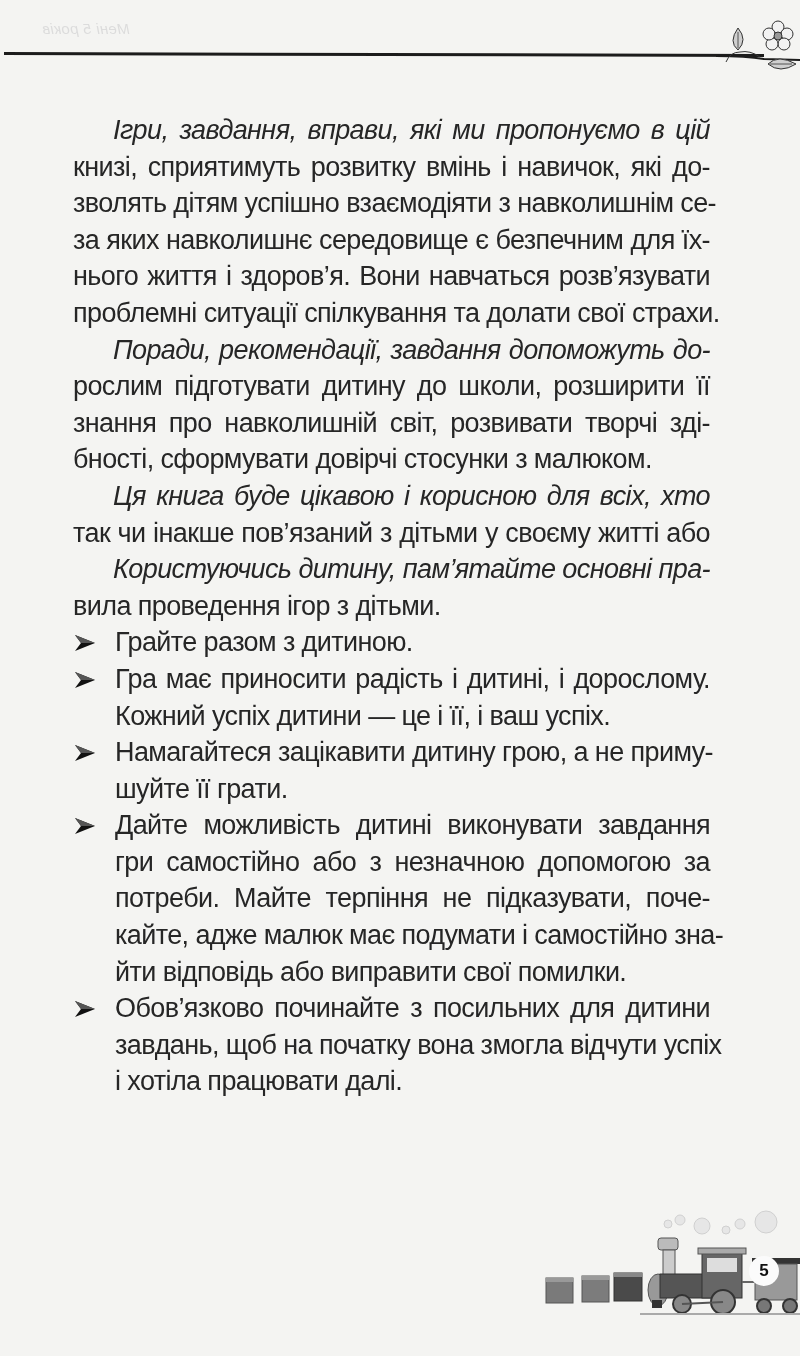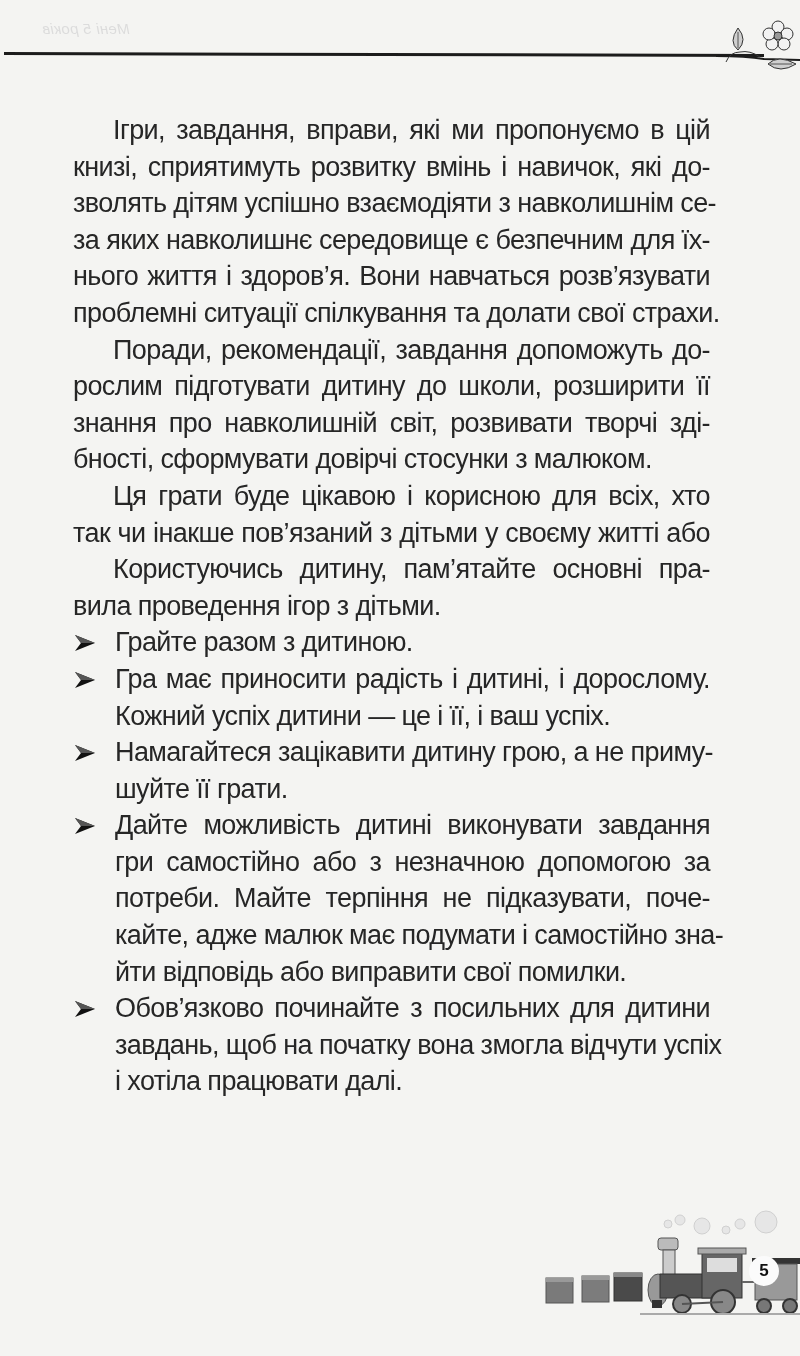--- a/index.html
+++ b/index.html
@@ -22,21 +22,21 @@
     transform: rotate(0.15deg); transform-origin: left center;
   }
   .header-ornament { position: absolute; left: 716px; top: 18px; width: 84px; height: 60px; }
   .body-text {
     position: absolute; left: 73px; top: 112px; width: 637px;
     font-size: 27px; line-height: 36.6px;
     letter-spacing: -0.6px;
   }
   .line { display: block; white-space: nowrap; text-align: justify; text-align-last: justify; }
   .line.last { text-align-last: left; }
-  .line.indent { padding-left: 40px; }
+  .line.indent { padding-left: 40px; font-style: italic; }
   .bullet-line { position: relative; padding-left: 42px; }
   .bullet-icon {
     position: absolute; left: 0; top: 9px; width: 24px; height: 20px;
   }
   .train { position: absolute; left: 540px; top: 1210px; width: 260px; height: 110px; }
   .page-number {
     position: absolute; left: 749px; top: 1256px; width: 30px; height: 30px;
     border-radius: 50%; background: #fbfbfb;
     font-size: 17px; font-weight: bold; color: #111;
     text-align: center; line-height: 30px;
@@ -79,21 +79,21 @@
     </div>
 
     <div>
       <span class="line indent">Поради, рекомендації, завдання допоможуть до-</span>
       <span class="line">рослим підготувати дитину до школи, розширити її</span>
       <span class="line">знання про навколишній світ, розвивати творчі зді-</span>
       <span class="line last">бності, сформувати довірчі стосунки з малюком.</span>
     </div>
 
     <div>
-      <span class="line indent">Ця грати буде цікавою і корисною для всіх, хто</span>
+      <span class="line indent">Ця книга буде цікавою і корисною для всіх, хто</span>
       <span class="line">так чи інакше пов’язаний з дітьми у своєму житті або</span>
     </div>
 
     <div>
       <span class="line indent">Користуючись дитину, пам’ятайте основні пра-</span>
       <span class="line last">вила проведення ігор з дітьми.</span>
     </div>
 
     <div>
       <div class="bullet-line">

